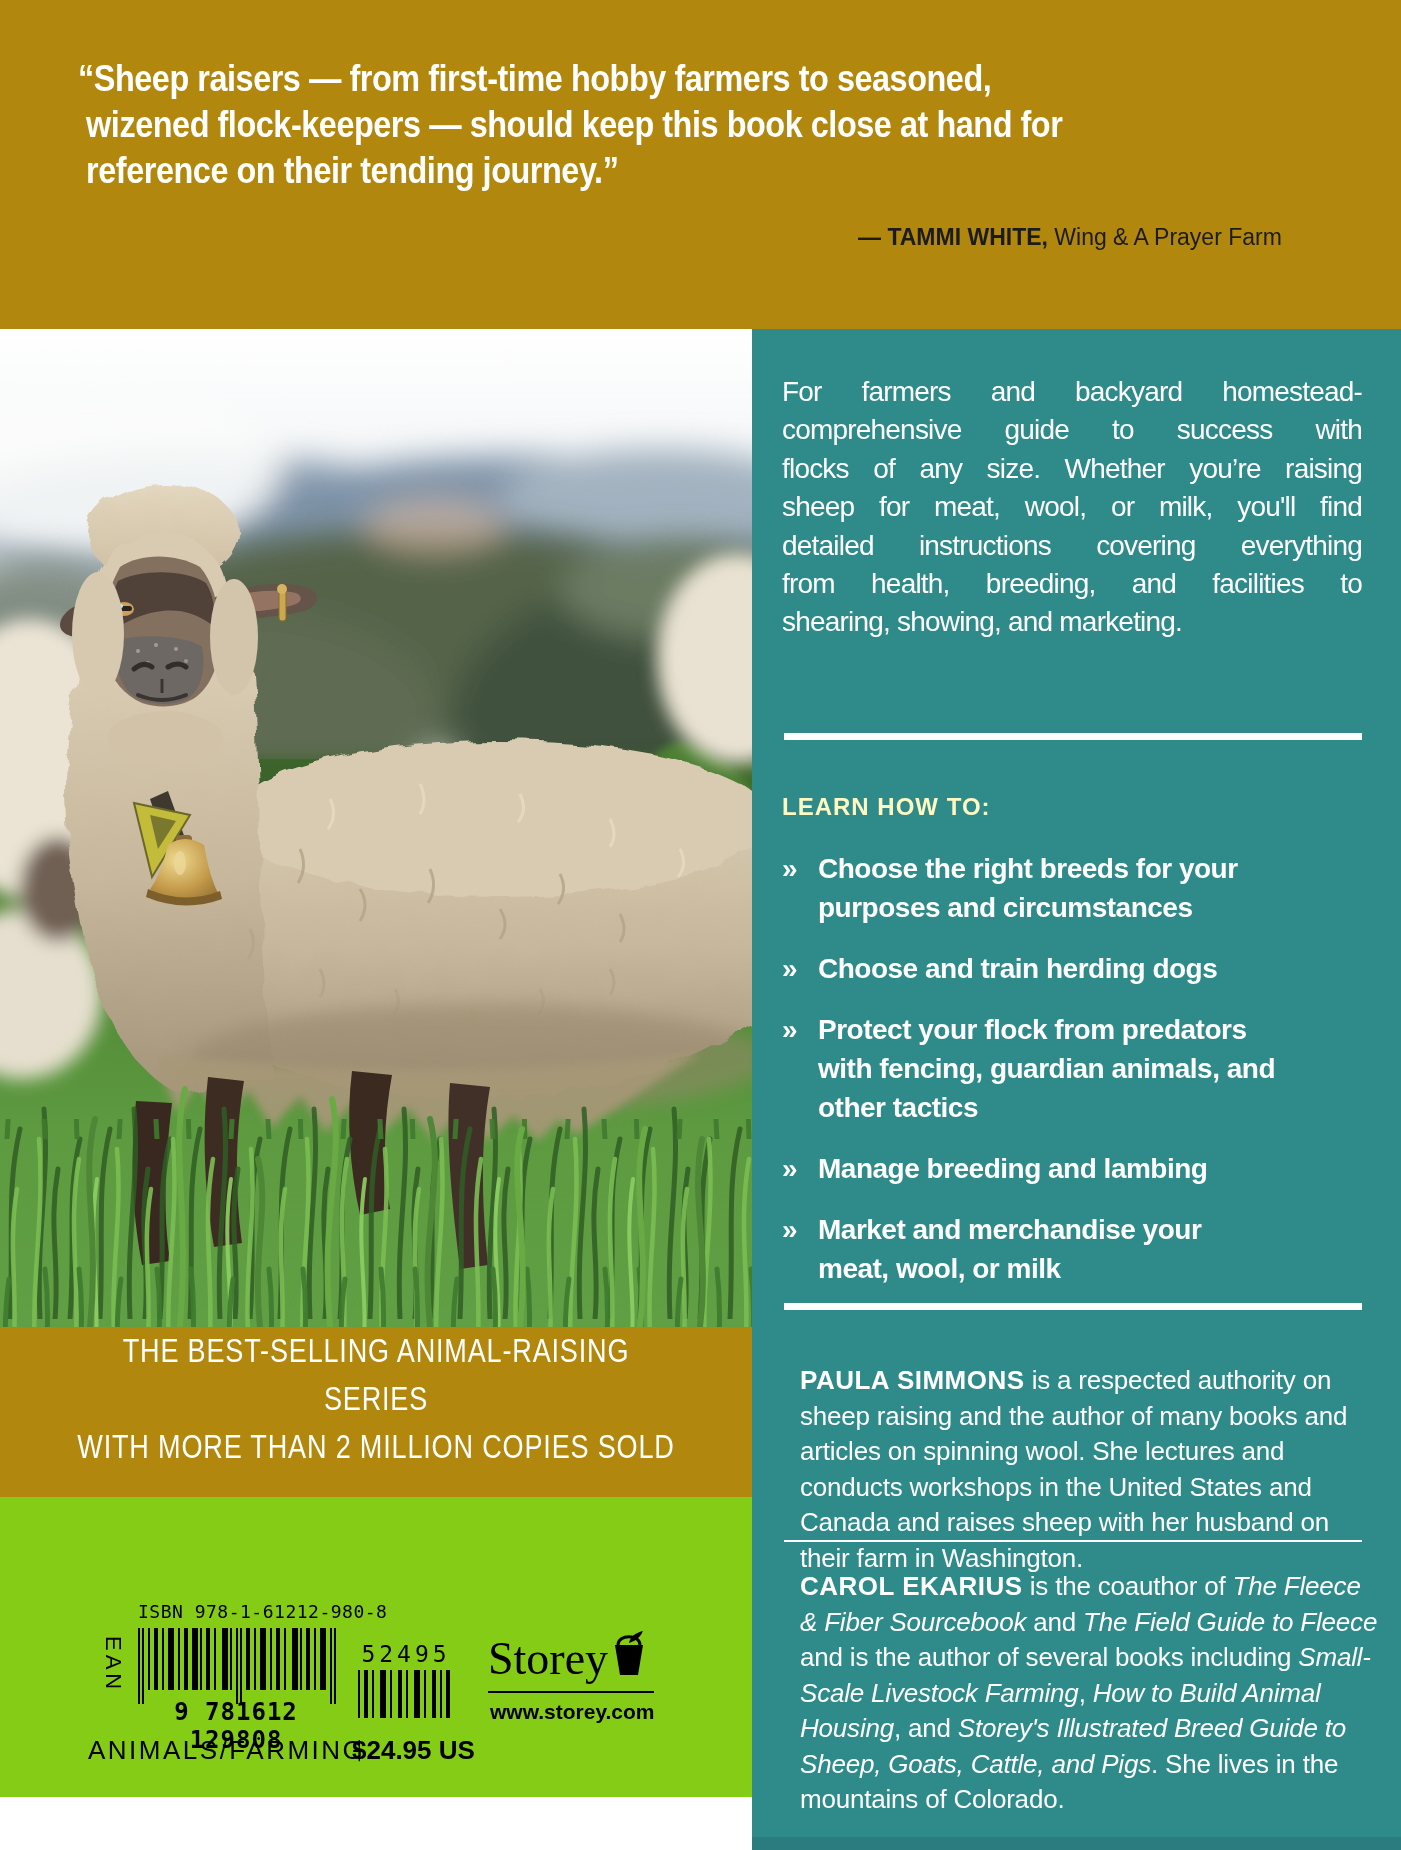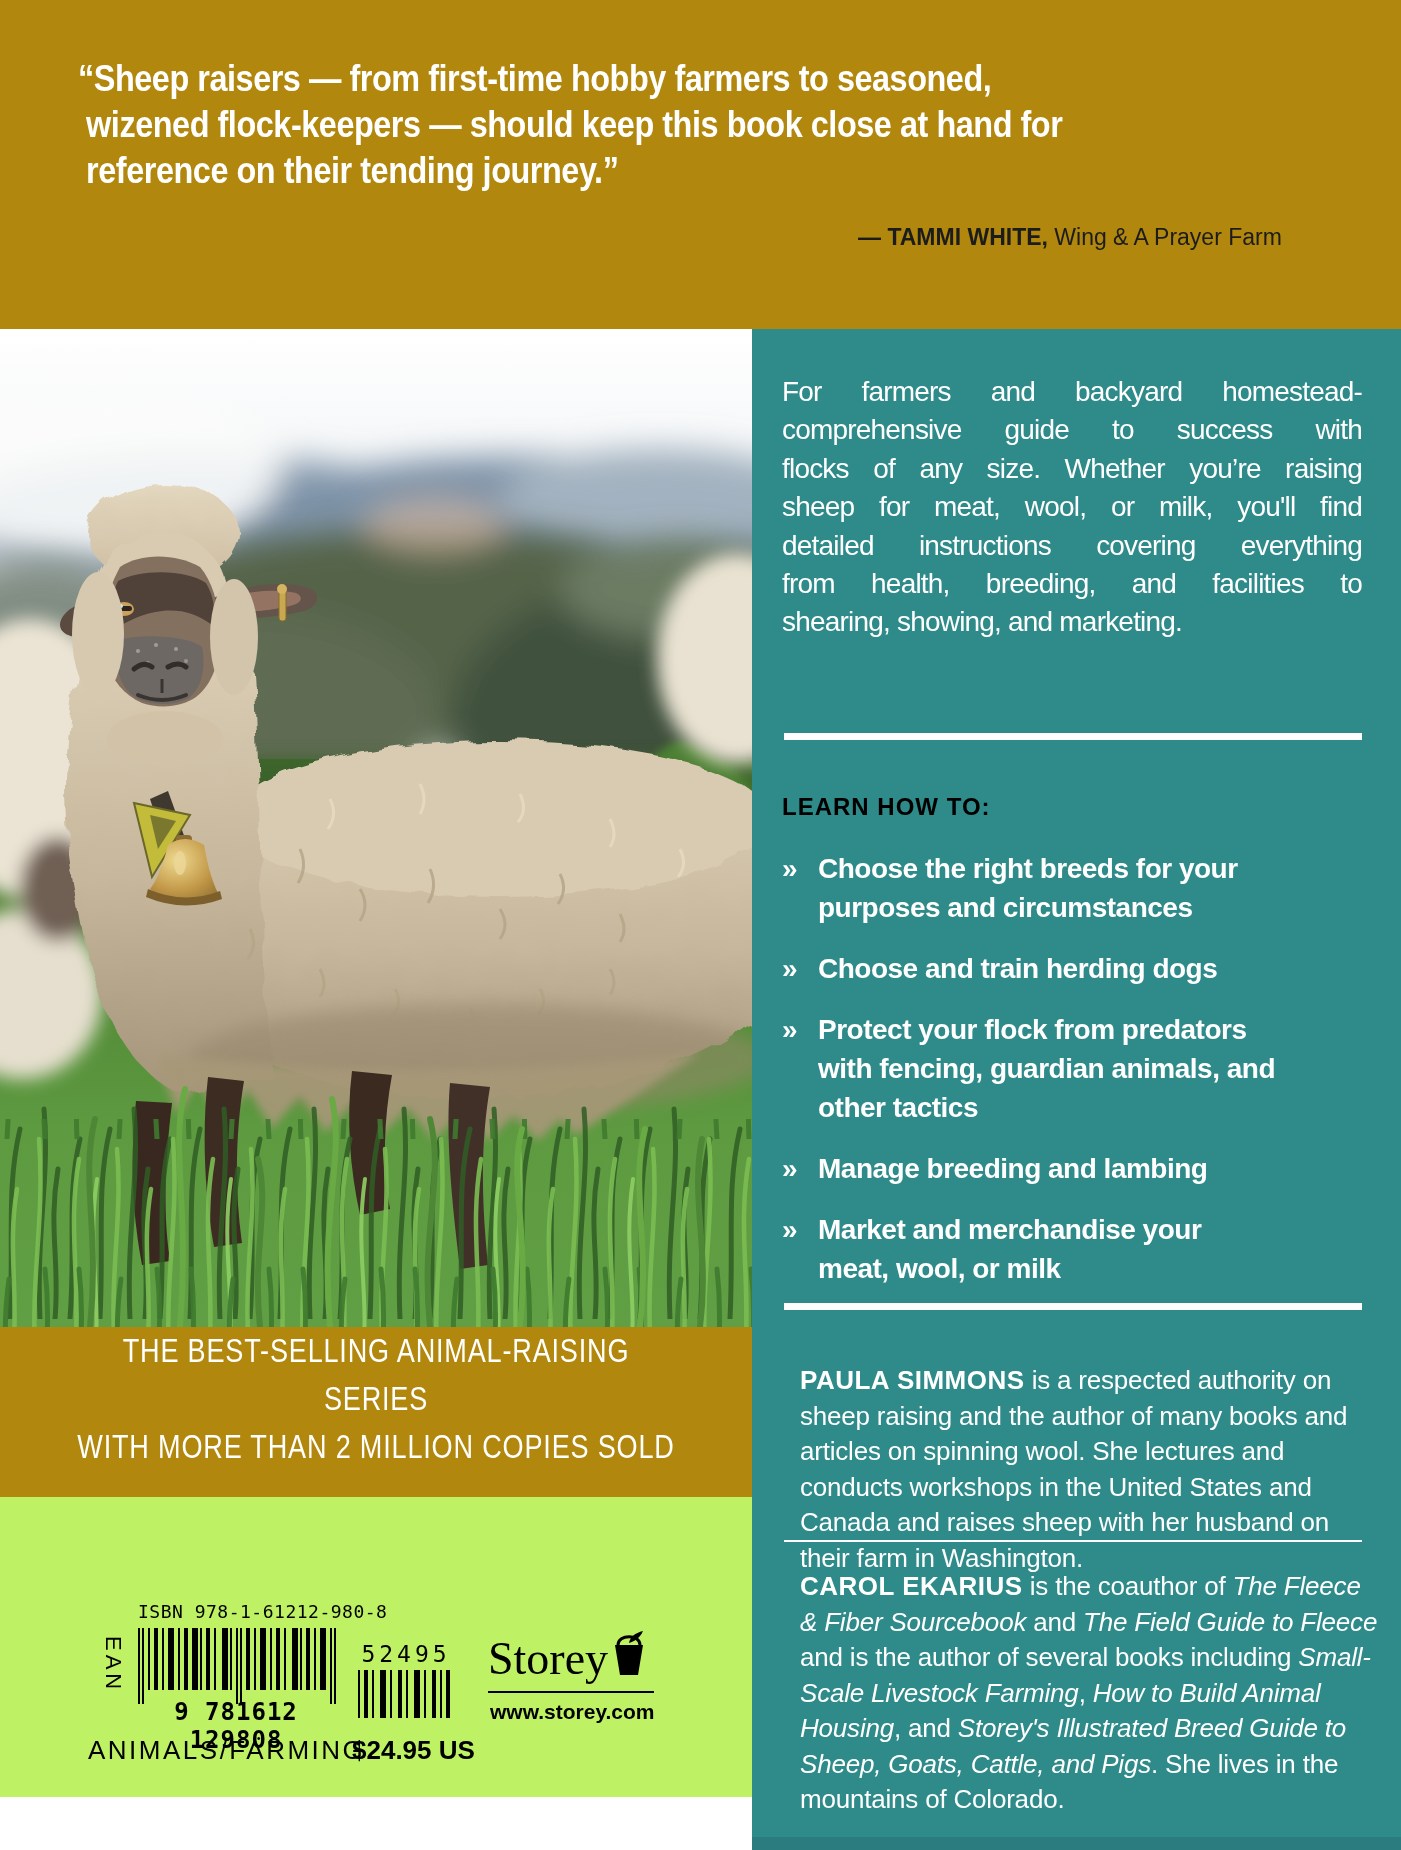--- a/index.html
+++ b/index.html
@@ -17,39 +17,39 @@
   .photo{position:absolute;left:0;top:329px;width:752px;height:998px;overflow:hidden;background:#eef1f2;}
   
   .teal{position:absolute;left:752px;top:329px;width:649px;height:1521px;background:var(--teal,#2f8a8a);}
   .intro{position:absolute;left:30px;top:44px;width:580px;color:#fff;
          font-weight:normal;font-size:28px;line-height:38.4px;letter-spacing:-0.8px;}
   .intro .ln{text-align:justify;text-align-last:justify;}
   .intro .ln:last-child{text-align-last:left;}
   .rule{position:absolute;left:32px;width:578px;height:7px;background:#fff;}
   .rule1{top:404px;}.rule2{top:974px;}
   .rule-thin{position:absolute;left:32px;top:1211px;width:578px;height:2px;background:#fff;}
-  .learn-h{position:absolute;left:30px;top:464px;margin:0;color:#000000;
+  .learn-h{position:absolute;left:30px;top:464px;margin:0;color:#fef9c3;
            font-size:24px;font-weight:bold;letter-spacing:1px;}
   .bullets{position:absolute;left:30px;top:520px;width:585px;margin:0;padding:0;list-style:none;}
   .bullets li{position:relative;padding-left:36px;margin:0 0 22px 0;color:#fff;
               font-weight:bold;font-size:28px;line-height:39px;letter-spacing:-0.5px;}
   .bmark{position:absolute;left:0;top:0;}
   .bio{position:absolute;left:44px;width:578px;margin:4px;color:#fff;
        font-size:26px;line-height:35.5px;letter-spacing:-0.2px;}
   .bio1{top:1030px;}.bio2{top:1236px;}
   .an{font-weight:bold;letter-spacing:0.5px;}
   .it{font-style:italic;}
   .teal-strip{position:absolute;left:0;top:1508px;width:649px;height:13px;background:var(--teal_dark,#2a7c7e);}
   
   .gold-band{position:absolute;left:0;top:1327px;width:752px;height:170px;background:var(--gold,#b2870d);
              box-sizing:border-box;}
   .banner-line{color:#fff;font-size:33px;line-height:48px;letter-spacing:1px;text-align:center;
                transform:scaleX(0.82);}
   
-  .bottom{position:absolute;left:0;top:1497px;width:752px;height:300px;background:#bef264;}
+  .bottom{position:absolute;left:0;top:1497px;width:752px;height:300px;background:#84cc16;}
   .isbn{position:absolute;left:138px;top:104px;font-family:"DejaVu Sans Mono",monospace;
         font-size:18px;letter-spacing:0.5px;color:#000;}
   .ean{position:absolute;left:100px;top:139px;font-size:22px;letter-spacing:4px;color:#000;
        writing-mode:vertical-rl;}
   .bc-main{position:absolute;left:128px;top:131px;}
   .bc-digits{position:absolute;left:124px;top:201px;width:224px;text-align:center;color:#000;
              font-family:"DejaVu Sans Mono",monospace;font-size:24px;letter-spacing:1px;font-weight:bold;}
   .addon-num{position:absolute;left:356px;top:144px;width:100px;text-align:center;color:#000;
              font-family:"DejaVu Sans Mono",monospace;font-size:23px;letter-spacing:4px;}
   .bc-addon{position:absolute;left:358px;top:173px;}

